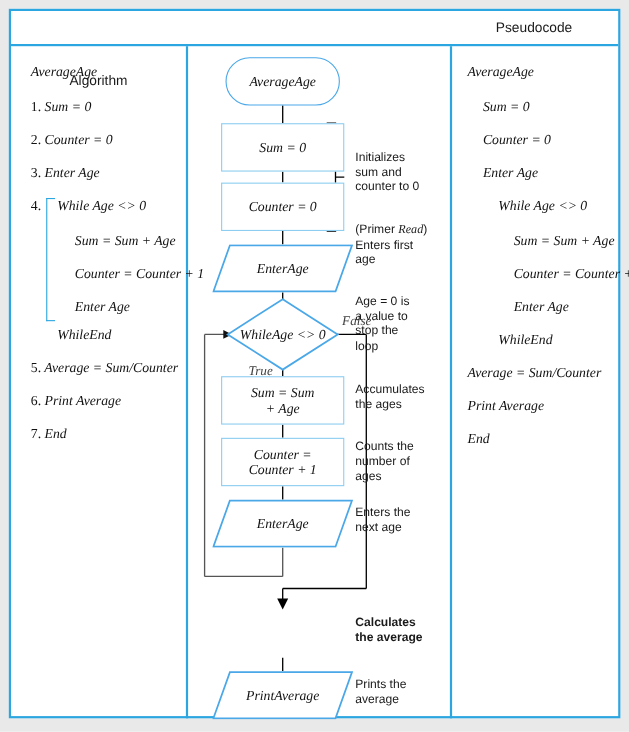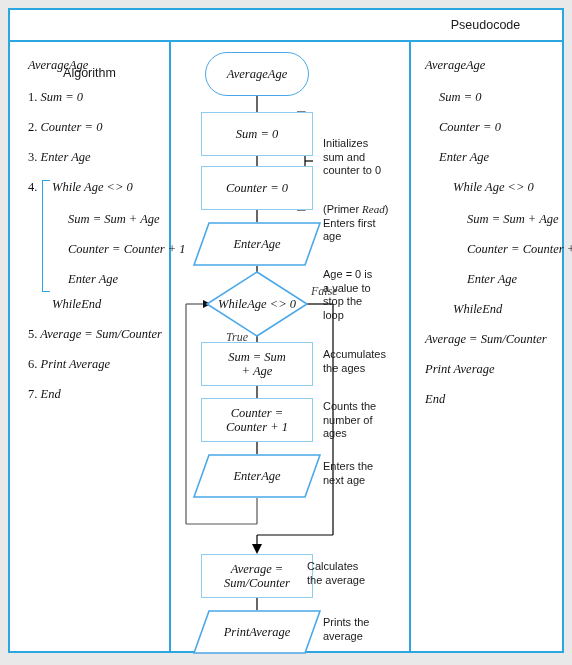--- a/index.html
+++ b/index.html
@@ -323,25 +323,20 @@
         <svg width="128" height="44" viewBox="0 0 128 44">
           <polygon points="16,1 127,1 112,43 1,43" fill="#fff" stroke="#4aa8e8" stroke-width="1.6"></polygon>
         </svg>
         <div class="io-label">
           <span>Enter</span>
             <br>
             <span>Age</span>
         </div>
       </div>
 
-      <div class="shape process" style="left:30px; top:512px; width:112px; height:44px;">
-        <div>
-          <span>Average =</span><br><span>Sum/Counter</span>
-        </div>
-      </div>
 
       <div class="io-wrap" style="left:22px; top:568px; width:128px; height:44px;">
         <svg width="128" height="44" viewBox="0 0 128 44">
           <polygon points="16,1 127,1 112,43 1,43" fill="#fff" stroke="#4aa8e8" stroke-width="1.6"></polygon>
         </svg>
         <div class="io-label">
           <span>Print</span>
             <br>
             <span>Average</span>
         </div>
@@ -375,21 +370,21 @@
         <span>Counts the</span><br>
         <span>number of</span><br>
         <span>ages</span>
       </div>
 
       <div class="ann" style="left:152px; top:418px;">
         <span>Enters the</span><br>
         <span>next age</span>
       </div>
 
-      <div class="ann" style="left:136px; top:518px;">
+      <div class="ann" style="left:152px; top:518px;font-weight:bold;">
         <span>Calculates</span><br>
         <span>the average</span>
       </div>
 
       <div class="ann" style="left:152px; top:574px;">
         <span>Prints the</span><br>
         <span>average</span>
       </div>
     </div>
 

